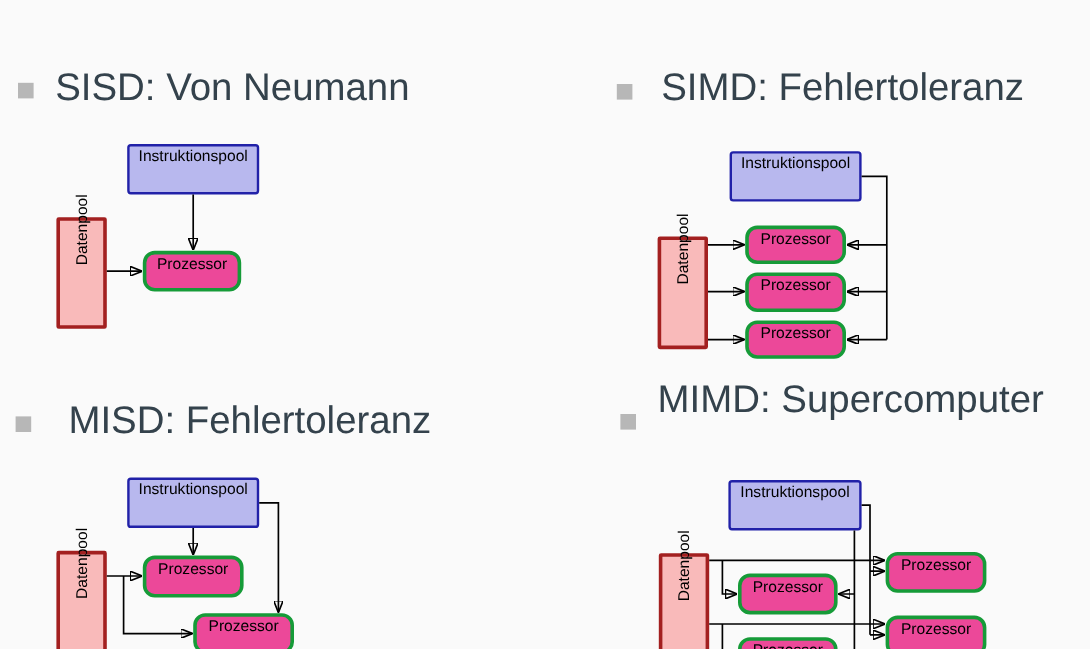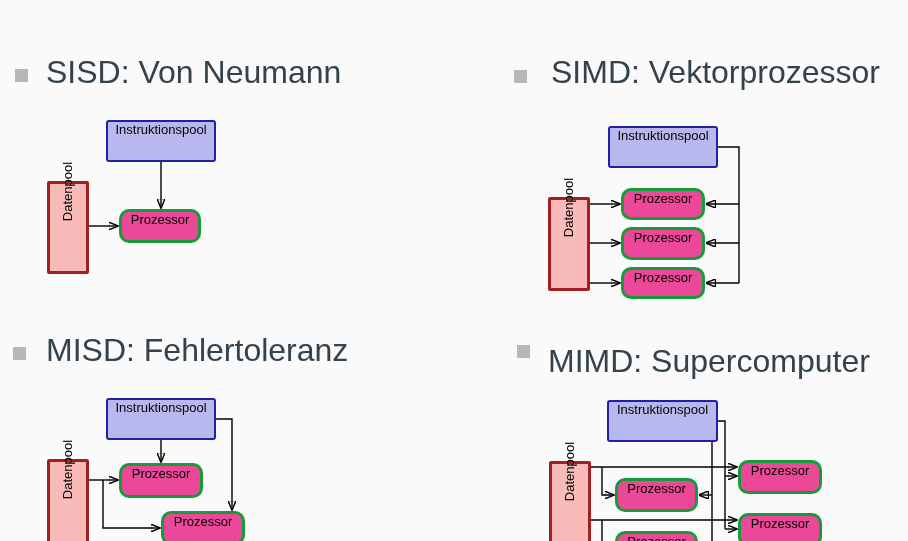--- a/index.html
+++ b/index.html
@@ -49,27 +49,27 @@
 </style>
 </head>
 <body>
 
 <div class="slide">
 
   <span class="bullet" style="left:15px;top:33px"></span>
   <div class="htext" style="left:46px;top:17px">SISD: Von Neumann</div>
 
   <span class="bullet" style="left:514px;top:34px"></span>
-  <div class="htext" style="left:551px;top:17px">SIMD: Vektorprozessor</div>
+  <div class="htext" style="left:551px;top:17px">SIMD: Fehlertoleranz</div>
 
   <span class="bullet" style="left:13px;top:311px"></span>
-  <div class="htext" style="left:46px;top:295px">MISD: Fehlertoleranz</div>
+  <div class="htext" style="left:57px;top:295px">MISD: Fehlertoleranz</div>
 
   <span class="bullet" style="left:517px;top:309px"></span>
-  <div class="htext" style="left:548px;top:306px">MIMD: Supercomputer</div>
+  <div class="htext" style="left:548px;top:277px">MIMD: Supercomputer</div>
 
   <div class="node inst" style="left:106px;top:84px;width:110px;height:42px">
     <span>Instruktionspool</span>
   </div>
   <div class="node daten" style="left:47px;top:145px;width:42px;height:93px">
     <span>Datenpool</span>
   </div>
   <div class="node proz" style="left:119px;top:173px;width:82px;height:34px">
     <span>Prozessor</span>
   </div>

